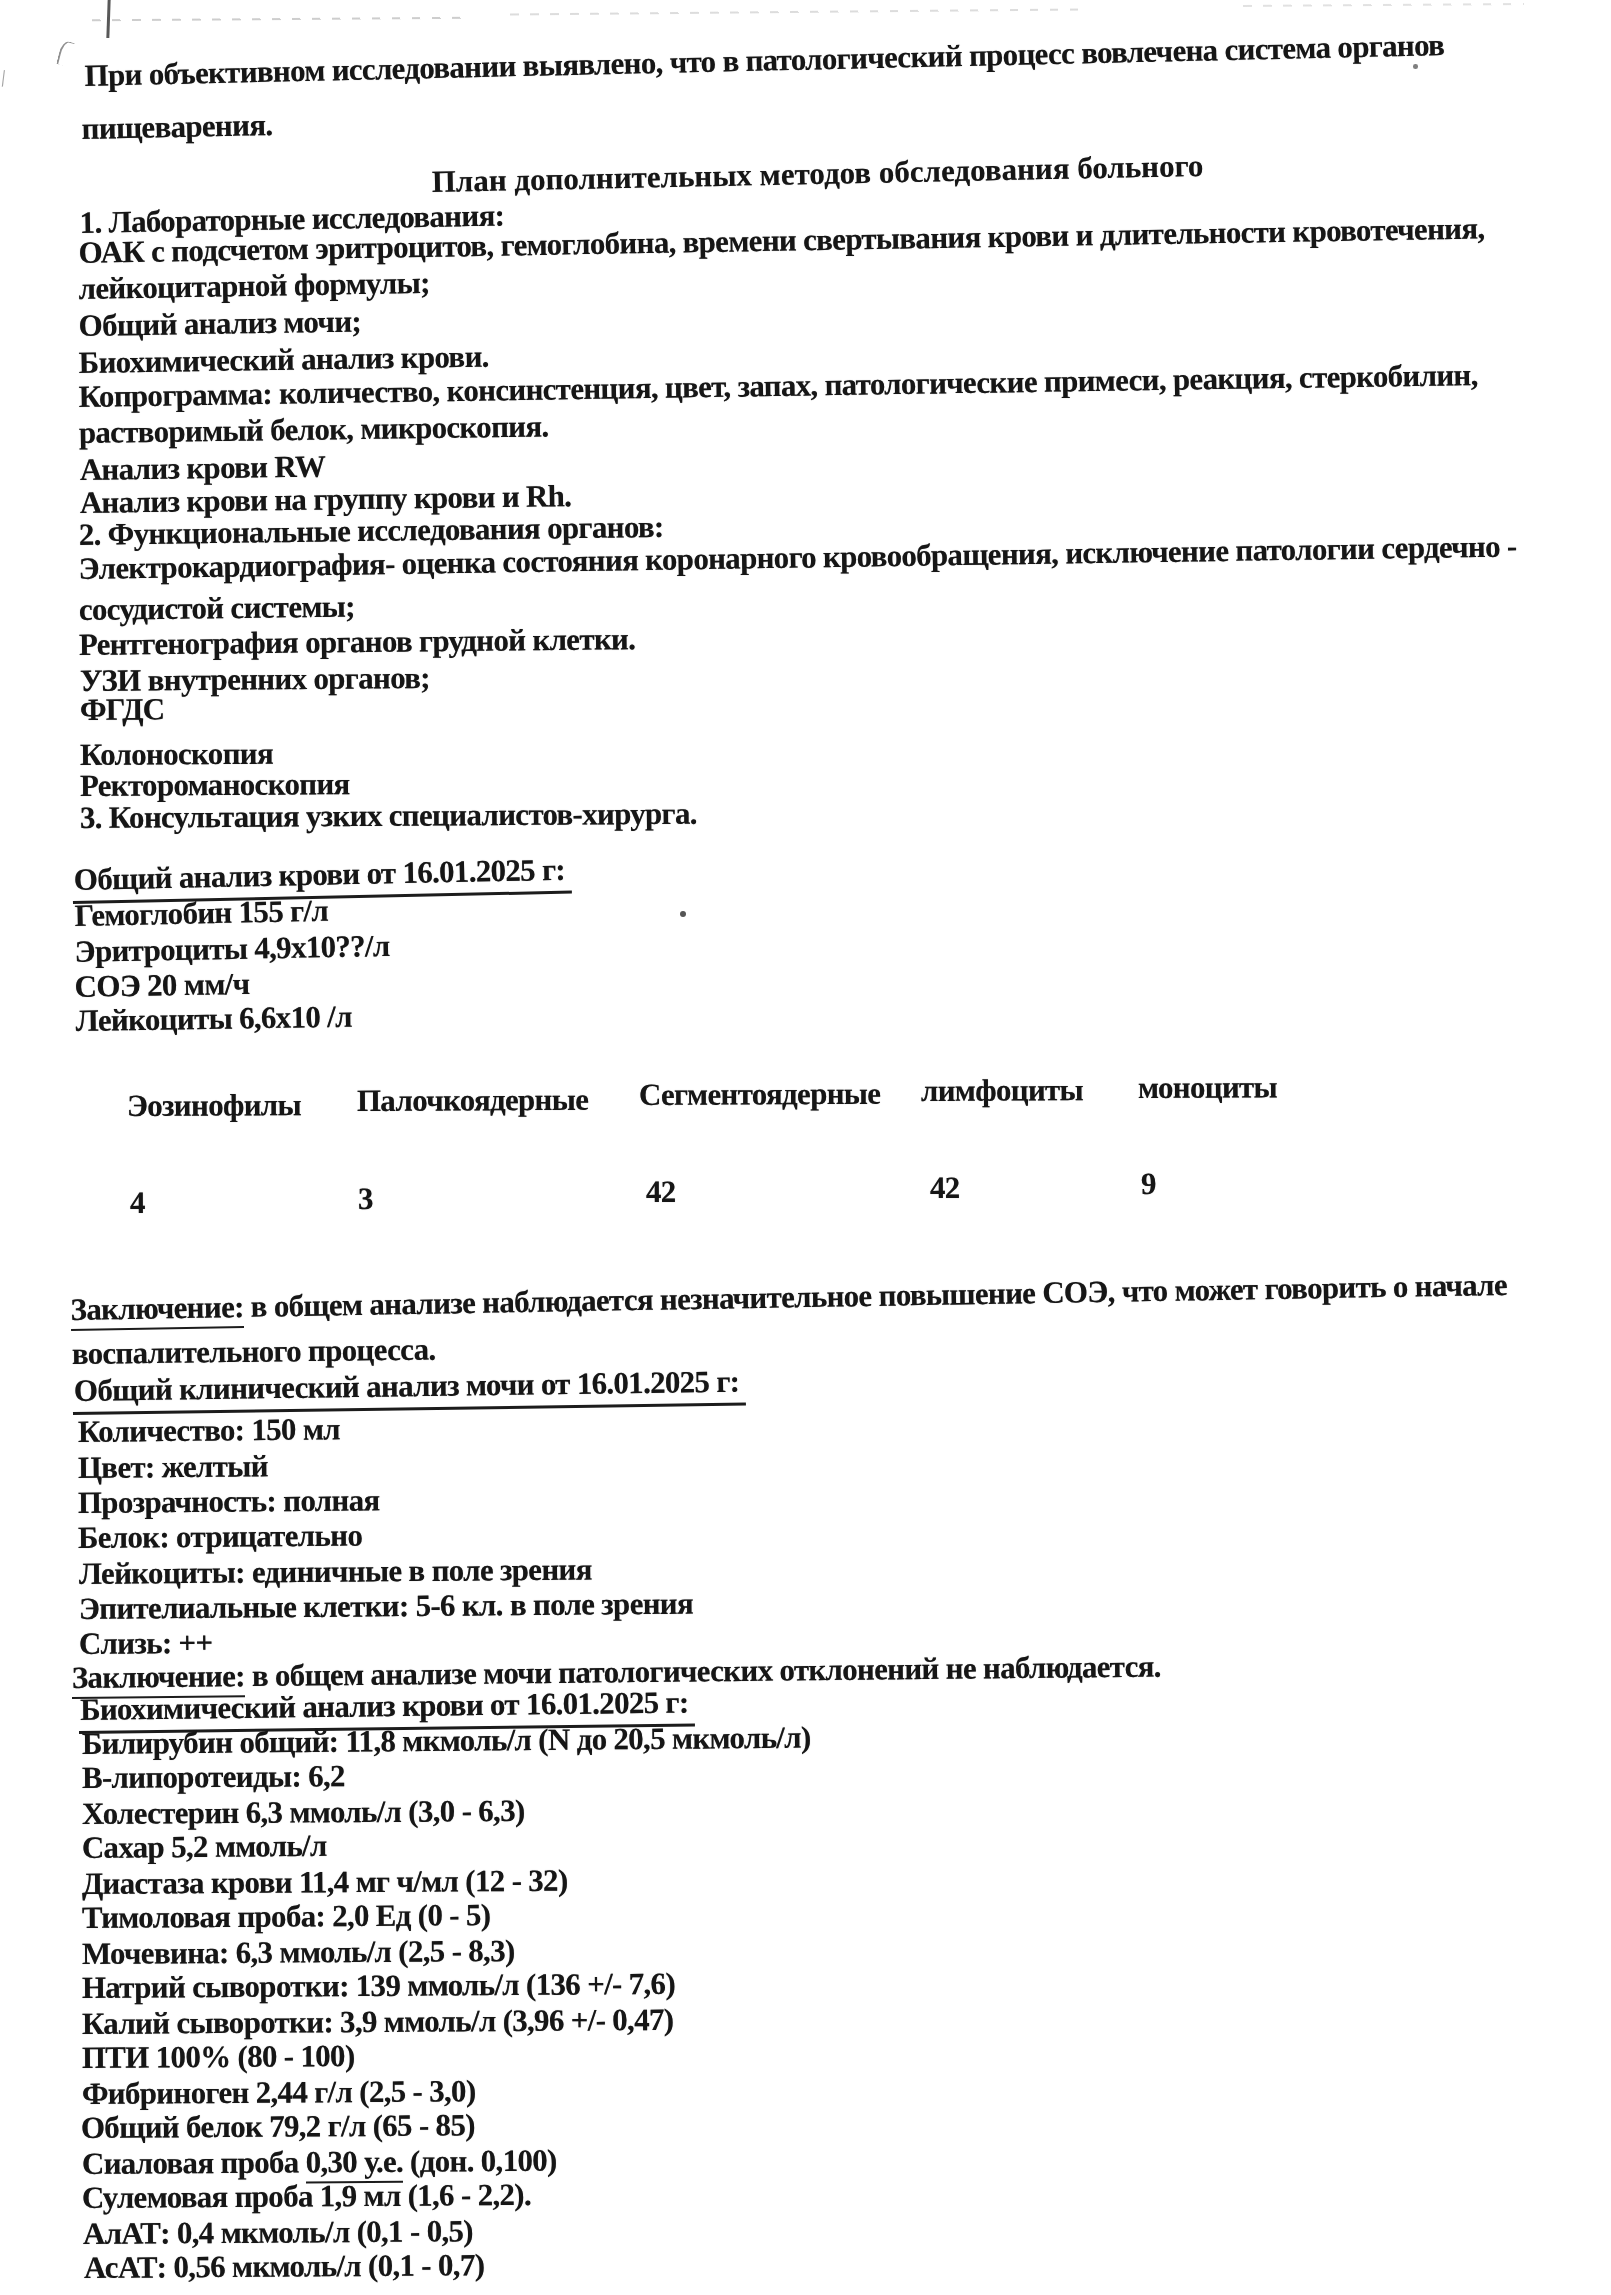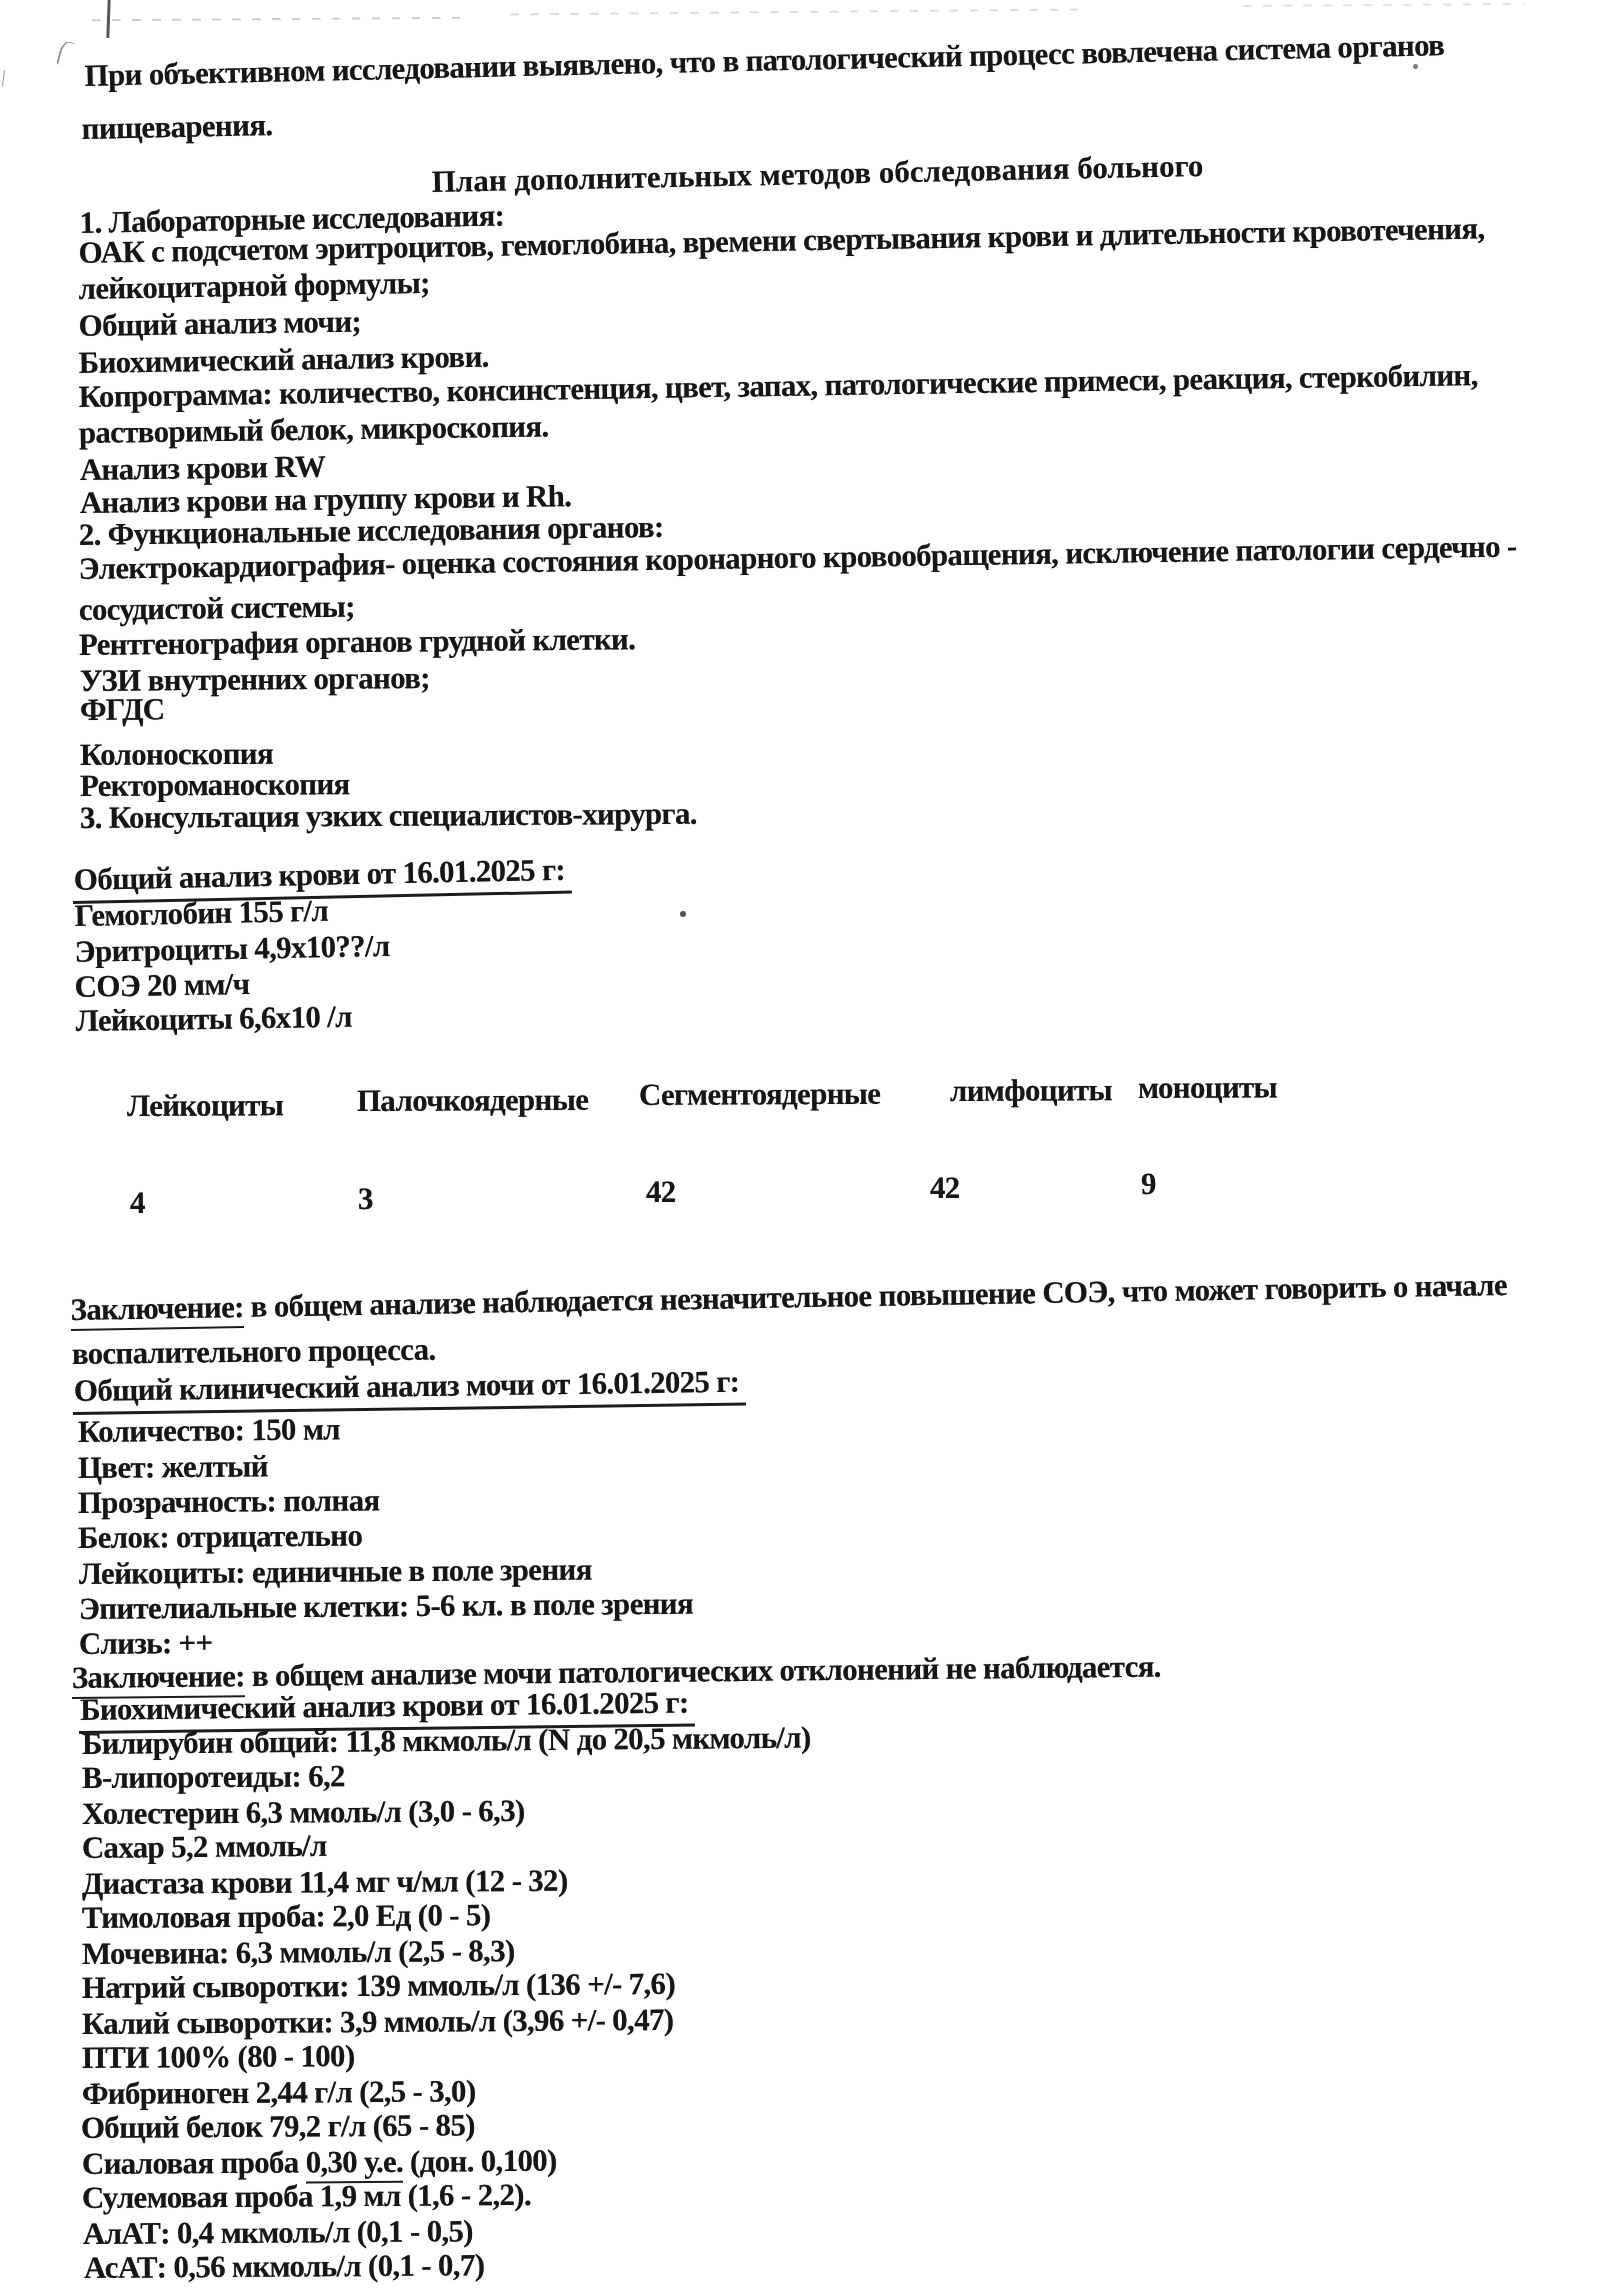--- a/index.html
+++ b/index.html
@@ -88,24 +88,24 @@
   <div class="line r04" style="top:737px;left:80px">Колоноскопия</div>
   <div class="line r04" style="top:768px;left:80px">Ректороманоскопия</div>
   <div class="line r04" style="top:800px;left:80px">3. Консультация узких специалистов-хирурга.</div>
 
   <div class="line r12 heading" style="top:862px;left:73px">Общий анализ крови от 16.01.2025 г:</div>
   <div class="line r12" style="top:898px;left:75px">Гемоглобин 155 г/л</div>
   <div class="line r11" style="top:934px;left:75px">Эритроциты 4,9х10??/л</div>
   <div class="line r10" style="top:969px;left:75px">СОЭ 20 мм/ч</div>
   <div class="line r09" style="top:1003px;left:76px">Лейкоциты 6,6х10 /л</div>
 
-  <div class="line r03" style="top:1088px;left:127px">Лейкоциты</div>
+  <div class="line r03" style="top:1088px;left:127px">Эозинофилы</div>
   <div class="line r03" style="top:1083px;left:357px">Палочкоядерные</div>
   <div class="line r03" style="top:1077px;left:639px">Сегментоядерные</div>
-  <div class="line r03" style="top:1073px;left:950px">лимфоциты</div>
+  <div class="line r03" style="top:1073px;left:921px">лимфоциты</div>
   <div class="line r03" style="top:1070px;left:1138px">моноциты</div>
 
   <div class="line r03" style="top:1185px;left:130px">4</div>
   <div class="line r03" style="top:1181px;left:358px">3</div>
   <div class="line r03" style="top:1174px;left:646px">42</div>
   <div class="line r03" style="top:1170px;left:930px">42</div>
   <div class="line r03" style="top:1166px;left:1141px">9</div>
 
   <div class="line r10" style="top:1292px;left:71px"><span class="ulabel">Заключение:</span><span> в общем анализе наблюдается незначительное повышение СОЭ, что может говорить о начале</span></div>
   <div class="line r07" style="top:1336px;left:72px">воспалительного процесса.</div>

